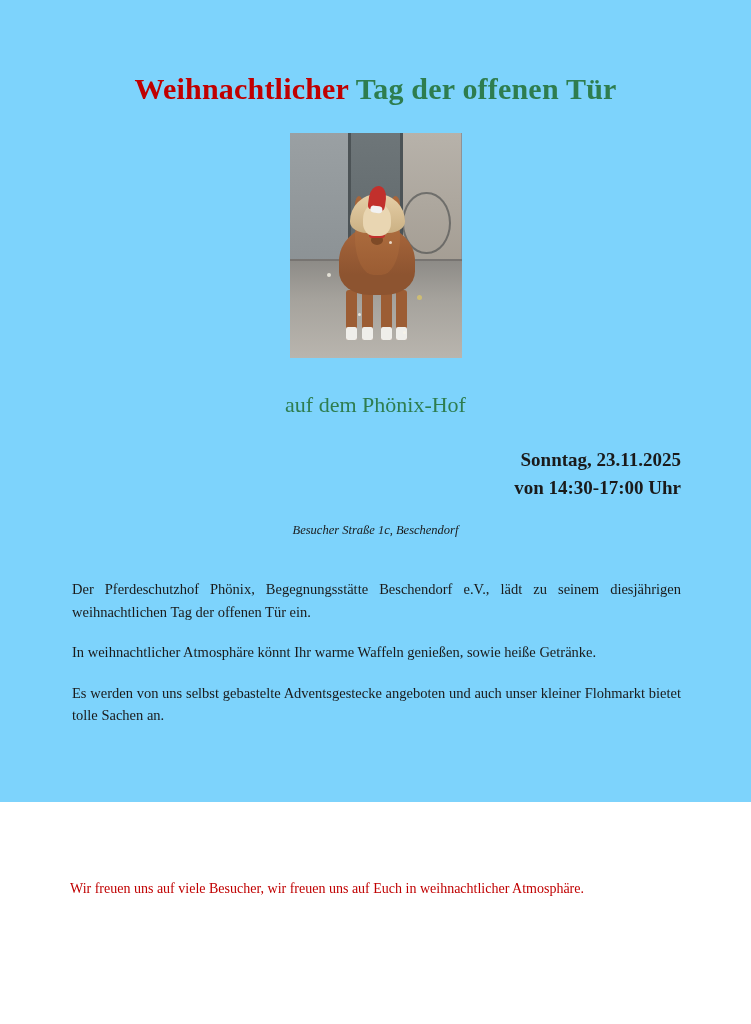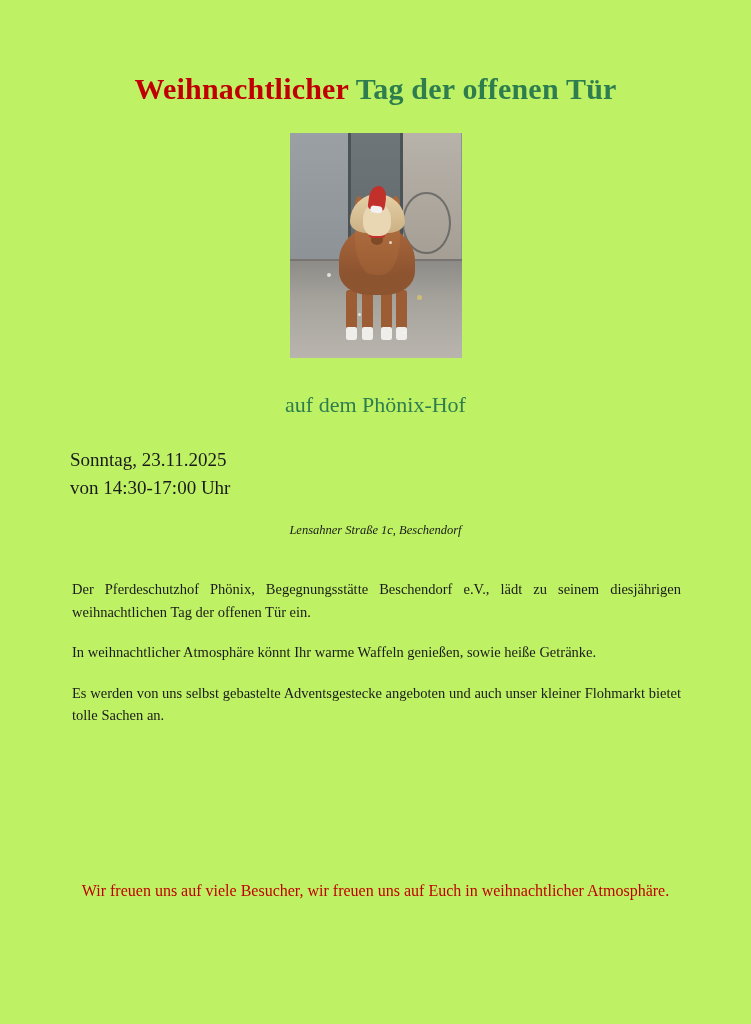--- a/index.html
+++ b/index.html
@@ -11,25 +11,25 @@
     width: 751px;
     height: 1024px;
     position: relative;
     font-family: "Liberation Serif", "DejaVu Serif", serif;
     color: #1a1a1a;
     overflow: hidden;
   }
 
   .page {
     width: 751px;
-    height: 1024px;
+    height: 802px;
     box-sizing: border-box;
     padding: 0 70px;
     position: relative;
-    background: #bef264;
+    background: #7dd3fc;
   }
 
   
   .title {
     margin: 0;
     padding-top: 72px;
     text-align: center;
     font-size: 30px;
     font-weight: bold;
     letter-spacing: 0.2px;
@@ -264,23 +264,23 @@
   
   .venue {
     margin: 34px 0 0 0;
     text-align: center;
     font-size: 22px;
     color: #2e7d4f;
     font-weight: normal;
   }
   .datetime {
     margin: 28px 0 0 0;
-    text-align: left;
+    text-align: right;
     font-size: 19px;
-    font-weight: normal;
+    font-weight: bold;
     color: #1a1a1a;
     line-height: 1.45;
   }
   .address {
     margin: 22px 0 0 0;
     text-align: center;
     font-size: 12.5px;
     font-style: italic;
     color: #1a1a1a;
   }
@@ -296,22 +296,22 @@
   .body-text p {
     margin: 0 0 18px 0;
   }
   .body-text p:last-child { margin-bottom: 0; }
 
   .closing {
     position: absolute;
     left: 70px;
     right: 70px;
     top: 878px;
-    text-align: center;
-    font-size: 16px;
+    text-align: left;
+    font-size: 14px;
     color: #c00000;
     line-height: 1.6;
   }
 </style>
 </head>
 <body>
 
 <div class="page">
 
   <h1 class="title">
@@ -364,21 +364,21 @@
     </div>
   </div>
 
   <h2 class="venue">auf dem Phönix-Hof</h2>
 
   <div class="datetime">
     <div>Sonntag, 23.11.2025</div>
     <div>von 14:30-17:00 Uhr</div>
   </div>
 
-  <div class="address">Lensahner Straße 1c, Beschendorf</div>
+  <div class="address">Besucher Straße 1c, Beschendorf</div>
 
   <div class="body-text">
     <p>Der Pferdeschutzhof Phönix, Begegnungsstätte Beschendorf e.V., lädt zu seinem diesjährigen weihnachtlichen Tag der offenen Tür ein.</p>
     <p>In weihnachtlicher Atmosphäre könnt Ihr warme Waffeln genießen, sowie heiße Getränke.</p>
     <p>Es werden von uns selbst gebastelte Adventsgestecke angeboten und auch unser kleiner Flohmarkt bietet tolle Sachen an.</p>
   </div>
 
   <div class="closing">Wir freuen uns auf viele Besucher, wir freuen uns auf Euch in weihnachtlicher Atmosphäre.</div>
 
 </div>

